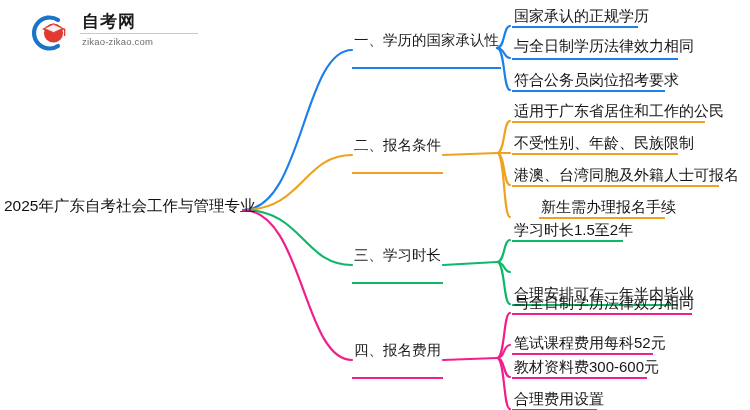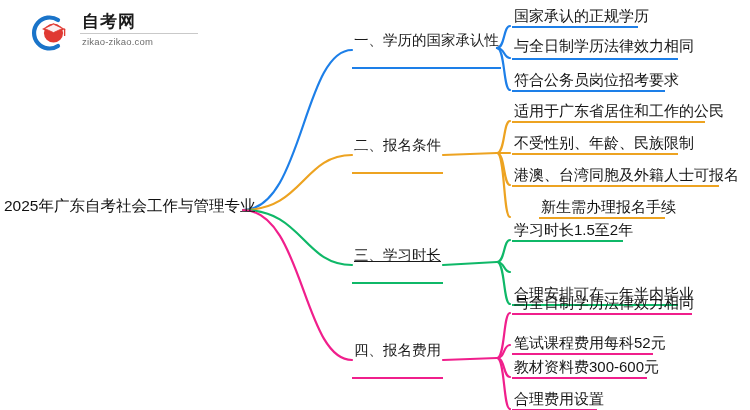--- a/index.html
+++ b/index.html
@@ -153,21 +153,21 @@
 
 <div class="branch-node" style="left: 352px; top: 31px; border-bottom: 2px solid rgb(29, 127, 232);">一、学历的国家承认性</div>
     <div class="leaf-node" style="left: 512px; top: 7px; border-bottom: 2px solid rgb(29, 127, 232); width: 121.5px;">国家承认的正规学历</div>
     <div class="leaf-node" style="left: 512px; top: 39px; border-bottom: 2px solid rgb(29, 127, 232); width: 162px; font-family: Liberation Mono, monospace;">与全日制学历法律效力相同</div>
     <div class="leaf-node" style="left: 512px; top: 71px; border-bottom: 2px solid rgb(29, 127, 232); width: 148.5px;">符合公务员岗位招考要求</div>
     <div class="branch-node" style="left: 352px; top: 136px; border-bottom: 2px solid rgb(237, 163, 33);">二、报名条件</div>
     <div class="leaf-node" style="left: 512px; top: 102px; border-bottom: 2px solid rgb(237, 163, 33); width: 189px;">适用于广东省居住和工作的公民</div>
     <div class="leaf-node" style="left: 512px; top: 134px; border-bottom: 2px solid rgb(237, 163, 33); width: 162px;">不受性别、年龄、民族限制</div>
     <div class="leaf-node" style="left: 512px; top: 166px; border-bottom: 2px solid rgb(237, 163, 33); width: 202.5px;">港澳、台湾同胞及外籍人士可报名</div>
     <div class="leaf-node" style="left: 512px; top: 198px; border-bottom: 2px solid rgb(237, 163, 33); width: 121.5px; margin-left: 27px;">新生需办理报名手续</div>
-    <div class="branch-node" style="left: 352px; top: 246px; border-bottom: 2px solid rgb(15, 184, 104); text-decoration: underline;">三、学习时长</div>
+    <div class="branch-node" style="left: 352px; top: 246px; border-bottom: 2px solid rgb(15, 184, 104);">三、学习时长</div>
     <div class="leaf-node" style="left: 512px; top: 221px; border-bottom: 2px solid rgb(15, 184, 104); width: 107.281px; text-align: right;">学习时长1.5至2年</div>
     <div class="leaf-node" style="left: 512px; top: 285px; border-bottom: 2px solid rgb(15, 184, 104); width: 162px;">合理安排可在一年半内毕业</div>
     <div class="branch-node" style="left: 352px; top: 341px; border-bottom: 2px solid rgb(240, 31, 140);">四、报名费用</div>
     <div class="leaf-node" style="left: 512px; top: 294px; border-bottom: 2px solid rgb(240, 31, 140); width: 175.5px;">与全日制学历法律效力相同</div>
     <div class="leaf-node" style="left: 512px; top: 326px; border-bottom: 2px solid rgb(240, 31, 140); width: 136.531px; margin-top: 8px;">笔试课程费用每科52元</div>
     <div class="leaf-node" style="left: 512px; top: 358px; border-bottom: 2px solid rgb(240, 31, 140); width: 130.547px;">教材资料费300-600元</div>
     <div class="leaf-node" style="left: 512px; top: 390px; border-bottom: 2px solid rgb(240, 31, 140); width: 81px;">合理费用设置</div>
   </div>
 
 </body></html>

